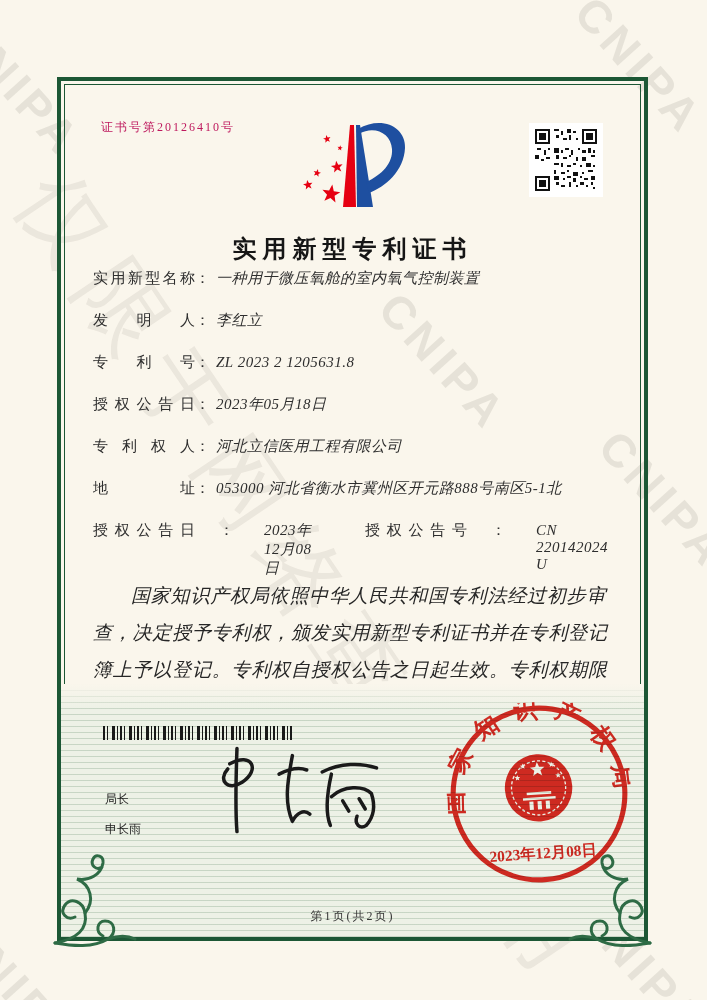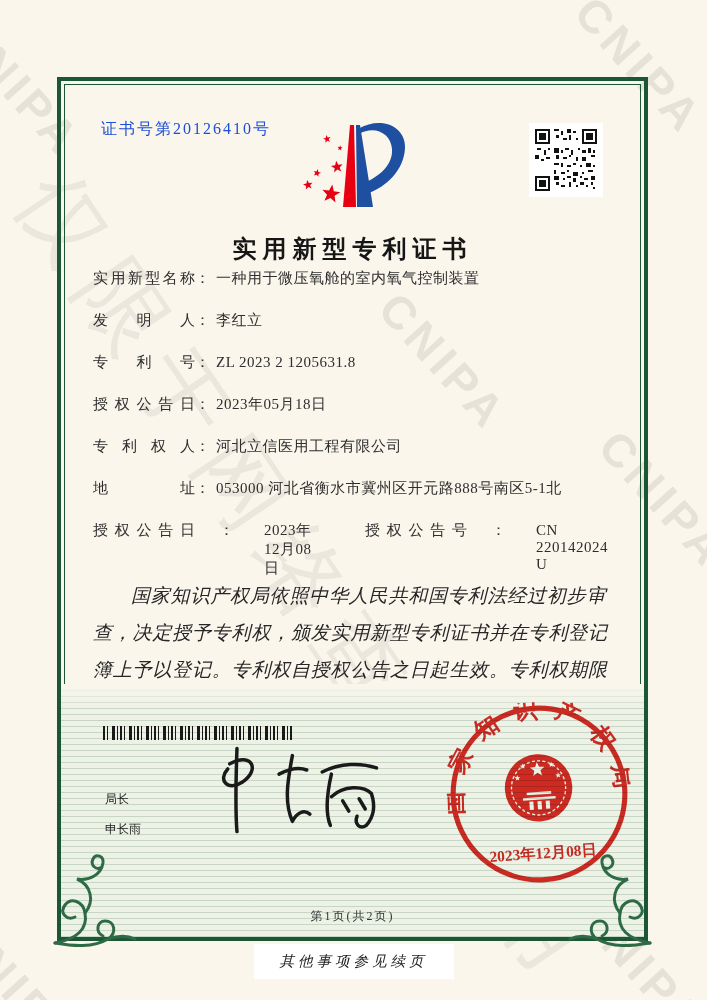--- a/index.html
+++ b/index.html
@@ -14,34 +14,34 @@
   .wm2{left:604px;top:-14px;}
   .wm3{left:408px;top:282px;}
   .wm4{left:628px;top:420px;}
   .wm5{left:-20px;top:908px;}
   .wm6{left:606px;top:888px;}
 
   
   .frame{position:absolute;left:57px;top:77px;width:591px;height:864px;border:4px solid #1c5735;box-sizing:border-box;z-index:1;}
   .frame::before{content:"";position:absolute;inset:3px;border:1px solid #1c5735;pointer-events:none;}
 
-  .cert-no{position:absolute;left:40px;top:38px;font-size:16px;letter-spacing:2px;color:#1d4ed8;}
+  .cert-no{position:absolute;left:40px;top:38px;font-size:12px;letter-spacing:2px;color:#be185d;}
 
   .logo{position:absolute;left:225px;top:34px;width:130px;height:98px;}
   .qr-box{position:absolute;left:468px;top:42px;width:74px;height:74px;background:#fff;display:flex;align-items:center;justify-content:center;}
   .qr-box svg{width:62px;height:62px;}
 
   .title{position:absolute;left:0;right:0;top:136px;text-align:center;font-size:24px;font-weight:bold;letter-spacing:6px;color:#161616;}
 
   
   .fields{position:absolute;left:32px;right:36px;top:188px;font-size:15px;color:#2e2e2e;}
   .field-row{display:flex;align-items:baseline;height:26px;margin-bottom:16px;}
   .f-label{display:inline-block;width:102px;text-align:justify;text-align-last:justify;flex:none;}
   .f-colon{flex:none;margin-right:6px;}
-  .f-value{letter-spacing:0.5px;}
+  .f-value{letter-spacing:0.5px;font-style:italic;}
   .grant-row{display:flex;}
   .grant-group{display:flex;align-items:baseline;gap:24px;}
   .grant-group.second{margin-left:46px;}
   .grant-group .f-label{width:102px;}
 
   
   .paras{position:absolute;left:32px;right:32px;top:496px;font-size:19px;line-height:1.95;color:#262626;font-style:italic;letter-spacing:0.8px;}
   .paras p{margin:0 0 6px 0;text-indent:2em;}
 
   
@@ -217,17 +217,14 @@
       <g fill="none" stroke="#2e6b45" stroke-width="3" stroke-linecap="round">
         <path d="M8,92 C30,88 41,78 38,62 C36,50 24,46 18,54 C12,62 20,70 28,66"></path>
         <path d="M38,62 C48,50 44,34 30,28 C42,30 54,24 56,12 C57,5 49,2 46,8 C43,14 49,20 55,16"></path>
         <path d="M8,92 C26,95 46,97 61,88 C70,82 68,70 58,70 C50,70 48,81 56,85"></path>
         <path d="M61,88 C72,84 80,84 88,88"></path>
       </g>
     </svg>
 
   </div>
 
-  <div class="footer-note">
-    <span class="note-box">其他事项参见续页</span>
-  </div>
 
 </div>
 
 </body></html>

